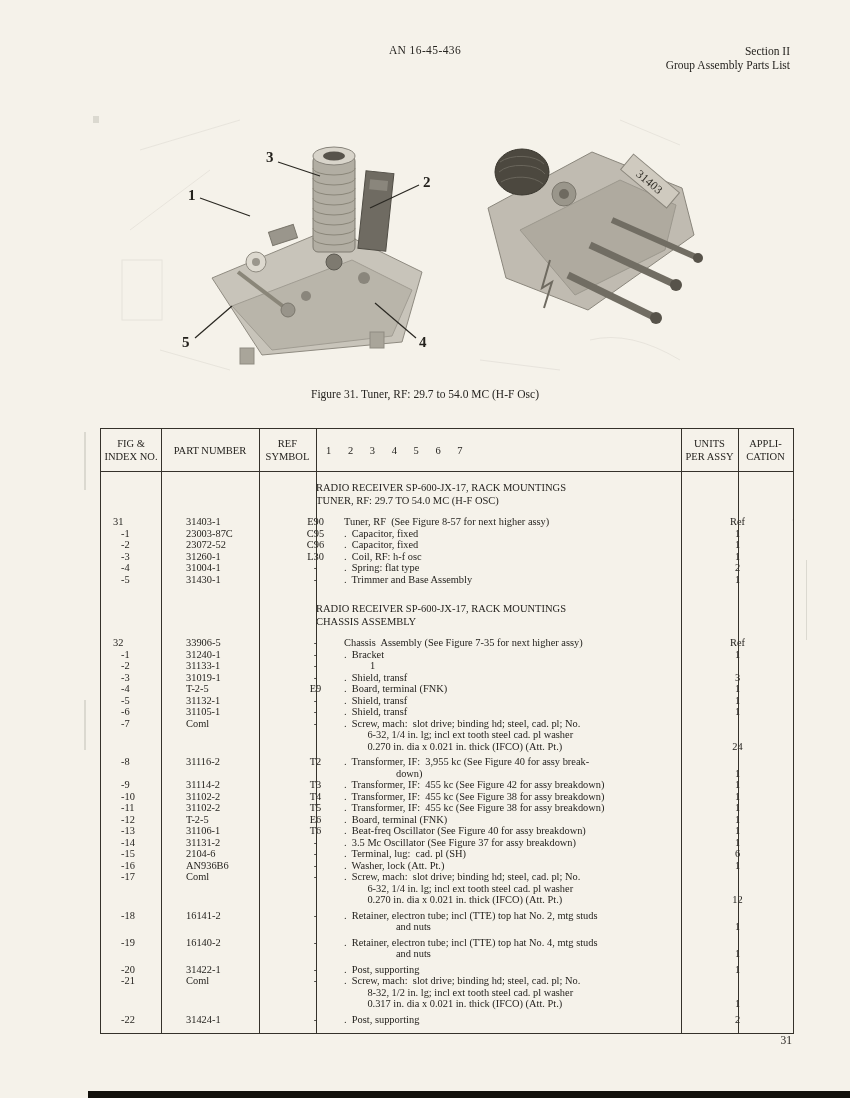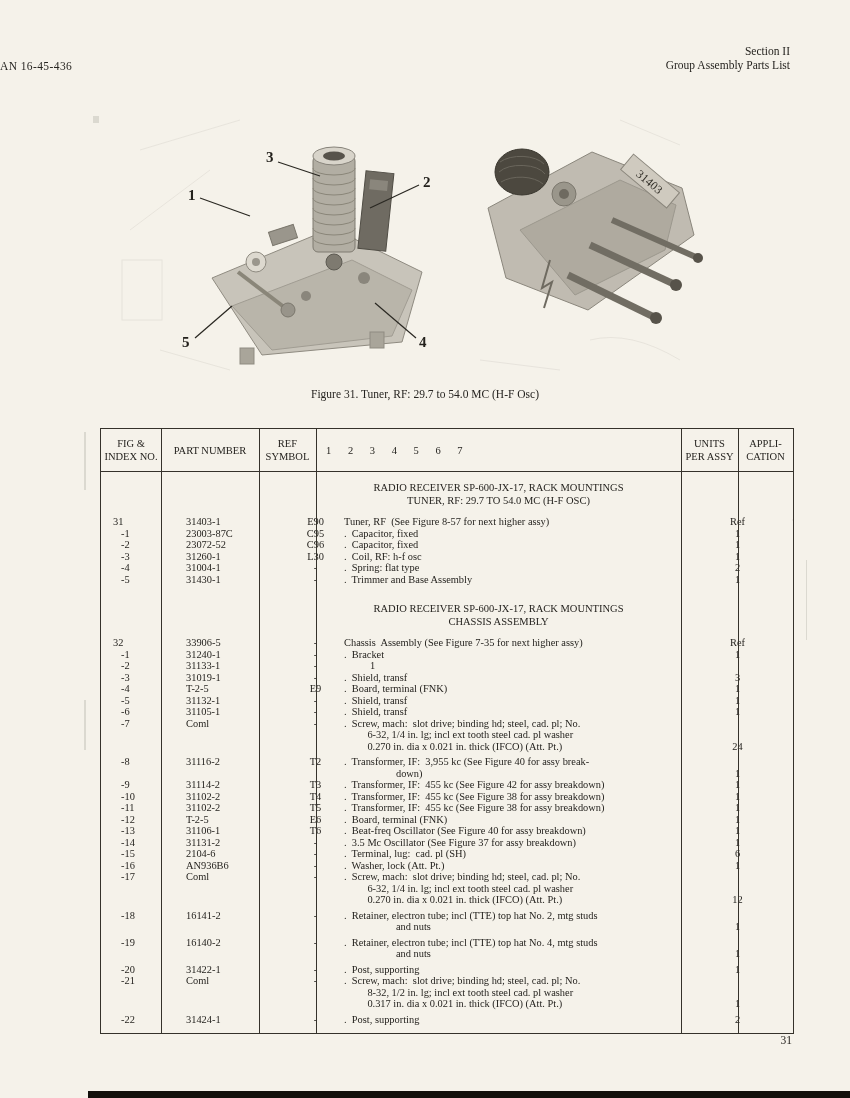--- a/index.html
+++ b/index.html
@@ -1,34 +1,34 @@
 <!DOCTYPE html>
 <html><head>
 <meta charset="utf-8">
 <style>
   html,body{margin:0;padding:0;background:#d8d5cd;}
   .page{position:relative;width:850px;height:1098px;background:#f5f2ea;overflow:hidden;
         font-family:"Liberation Serif", serif;color:#262420;}
   
-  .hdr-center{position:absolute;top:60px;left:0;width:100%;text-align:left;
+  .hdr-center{position:absolute;top:44px;left:0;width:100%;text-align:center;
               font-size:11.5px;letter-spacing:.4px;}
   .hdr-right{position:absolute;top:44px;right:60px;text-align:right;font-size:11.5px;line-height:14px;}
   
   .figure{position:absolute;left:120px;top:110px;width:610px;height:282px;}
   .caption{position:absolute;top:388px;left:0;width:100%;text-align:center;font-size:11.5px;}
   
   .ptable{position:absolute;left:100px;top:428px;width:692px;height:604px;
           border:1.5px solid #35322b;box-sizing:content-box;overflow:hidden;}
   .vline{position:absolute;top:0;bottom:0;width:1px;background:#35322b;}
   .thead{position:relative;height:42px;border-bottom:1.5px solid #35322b;display:flex;
          font-size:10.5px;text-align:center;}
   .hc{flex:none;display:flex;flex-direction:column;justify-content:center;line-height:13px;}
   .hc-desc .dnum{text-align:left;padding-left:10px;white-space:pre;word-spacing:14px;}
   .tbody{font-size:10.4px;line-height:11.5px;}
-  .section-title{text-align:center;margin:10px 0 9px 215px;width:365px;line-height:12.5px;font-size:10.5px;}
+  .section-title{margin:10px 0 9px 215px;width:365px;line-height:12.5px;font-size:10.5px;}
   .section-title.later{margin-top:18px;}
   .trow{display:flex;}
   .trow.gap{margin-top:4px;}
   .c{flex:none;box-sizing:border-box;}
   .c-fig{width:60px;padding-left:12px;}
   .c-fig.sub{padding-left:20px;}
   .c-part{width:98px;padding-left:9px;margin-left:16px;}
   .c-ref{width:57px;text-align:center;margin-left:12px;}
   .c-desc{width:365px;}
   .dline{white-space:pre;}

